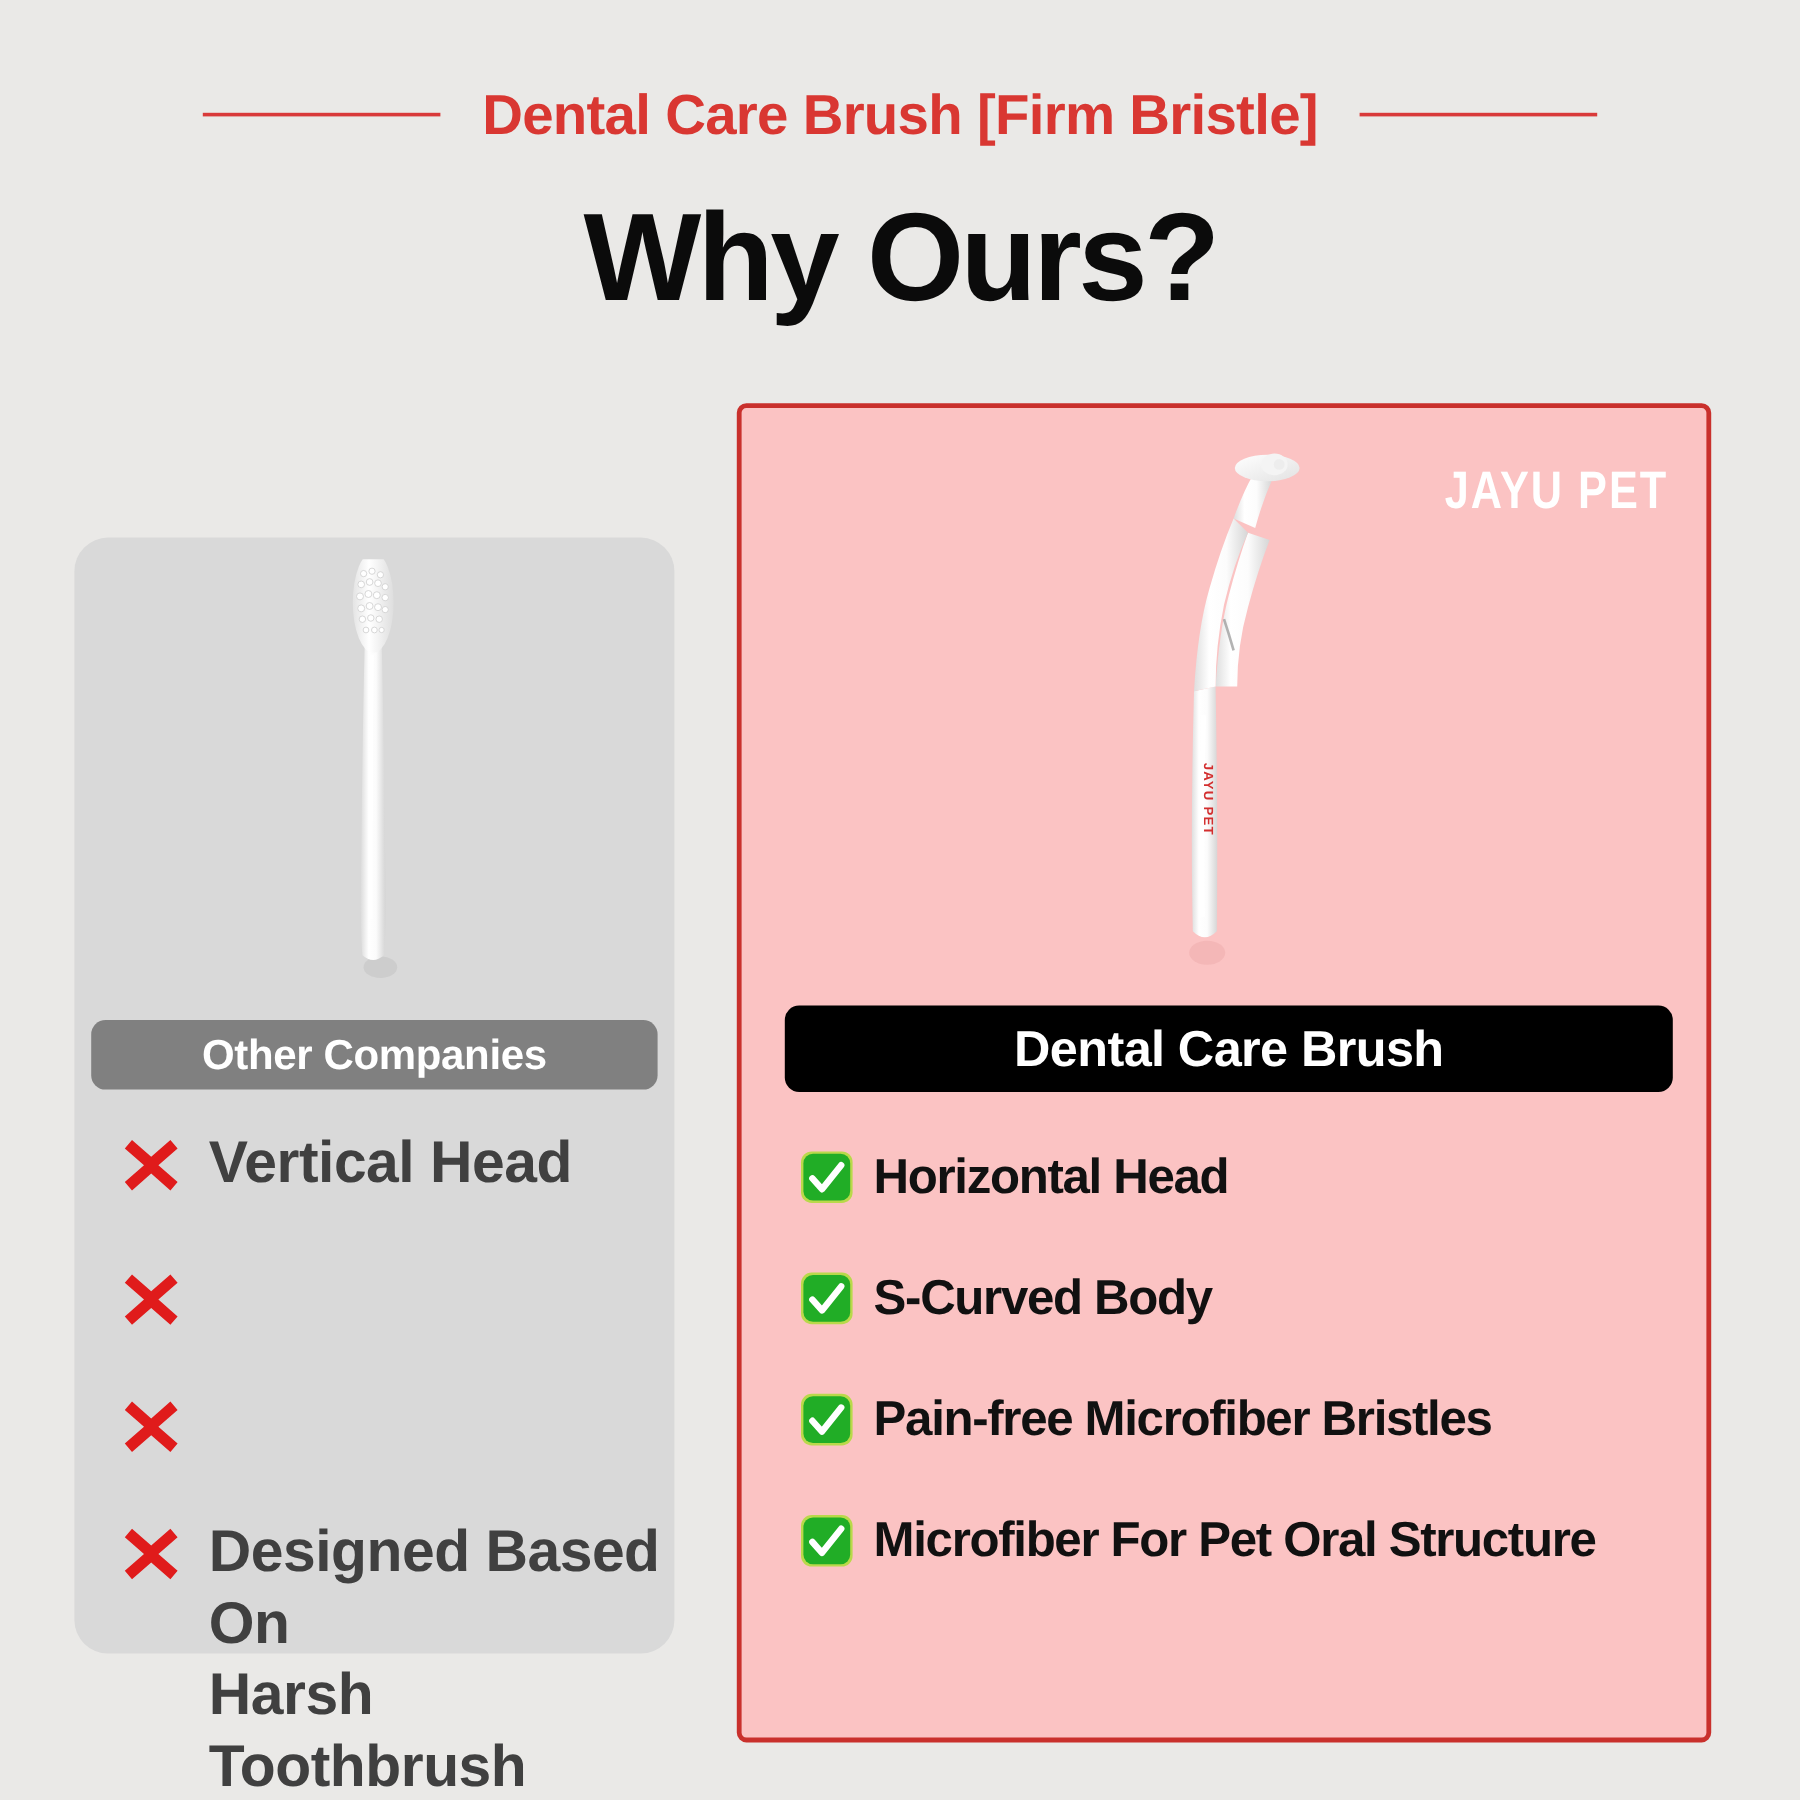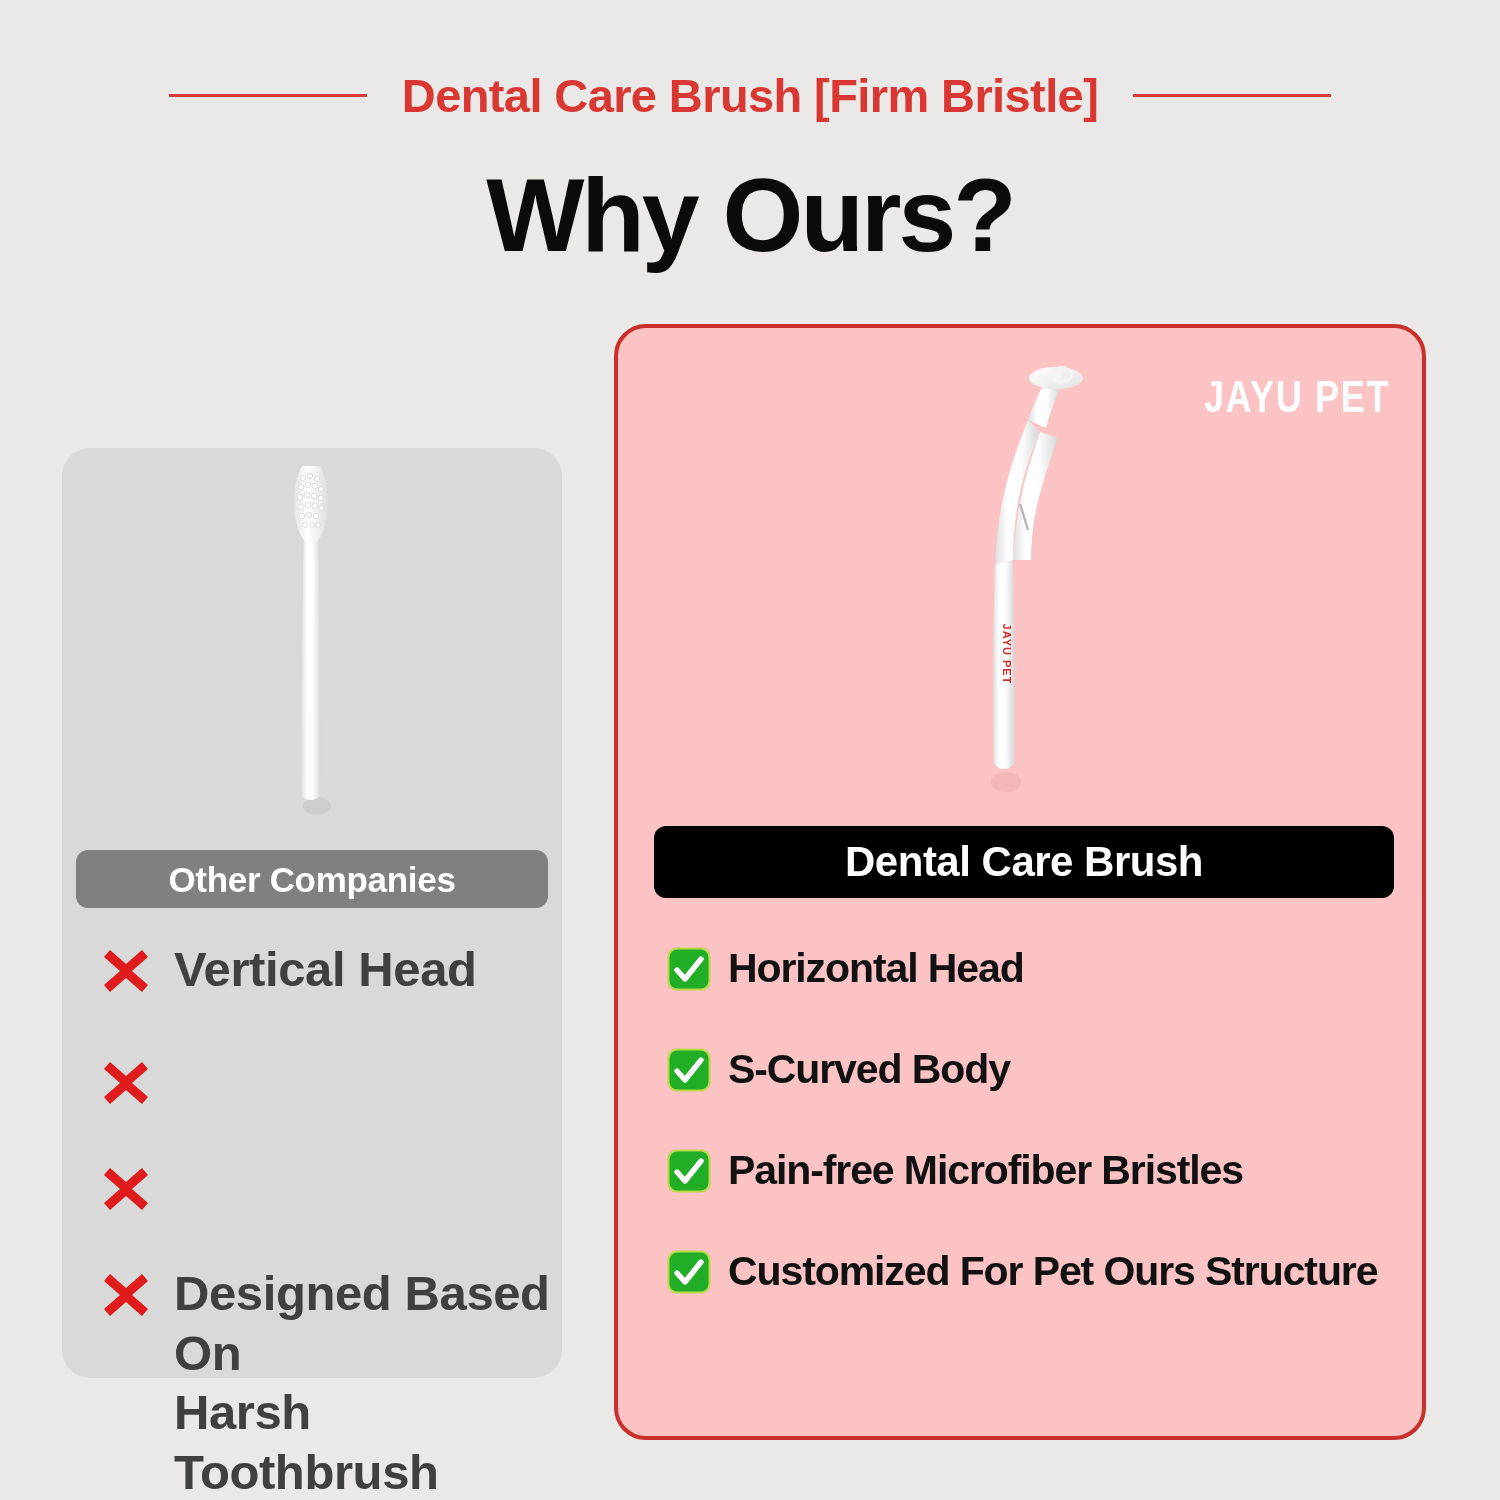--- a/index.html
+++ b/index.html
@@ -65,26 +65,26 @@
     left: 62px;
     top: 448px;
     width: 500px;
     height: 930px;
     background: #d9d9d9;
     border-radius: 28px;
   }
   .panel-right {
     position: absolute;
     left: 614px;
-    top: 324px;
+    top: 336px;
     width: 812px;
     height: 1116px;
     background: #fbc3c3;
     border: 4px solid #c9302c;
-    border-radius: 32px;
+    border-radius: 8px;
     box-sizing: border-box;
   }
 
   
   .brand {
     position: absolute;
     right: 32px;
     top: 44px;
     font-size: 44px;
     font-weight: bold;
@@ -398,17 +398,17 @@
     </div>
 
     <div class="row-right">
       <span class="check-icon">
         <svg width="46" height="46" viewBox="0 0 46 46" xmlns="http://www.w3.org/2000/svg">
           <rect x="1.5" y="1.5" width="43" height="43" rx="9" fill="#b9d94a"></rect>
           <rect x="3.5" y="3.5" width="39" height="39" rx="8" fill="#21ad26"></rect>
           <path d="M11 24 L19 33 L35 13" stroke="#ffffff" stroke-width="5.4" fill="none" stroke-linecap="round" stroke-linejoin="round"></path>
         </svg>
       </span>
-      <span class="label-right">Customized For Pet Ours Structure</span>
+      <span class="label-right">Microfiber For Pet Oral Structure</span>
     </div>
 
   </div>
 </div>
 
 </body></html>

